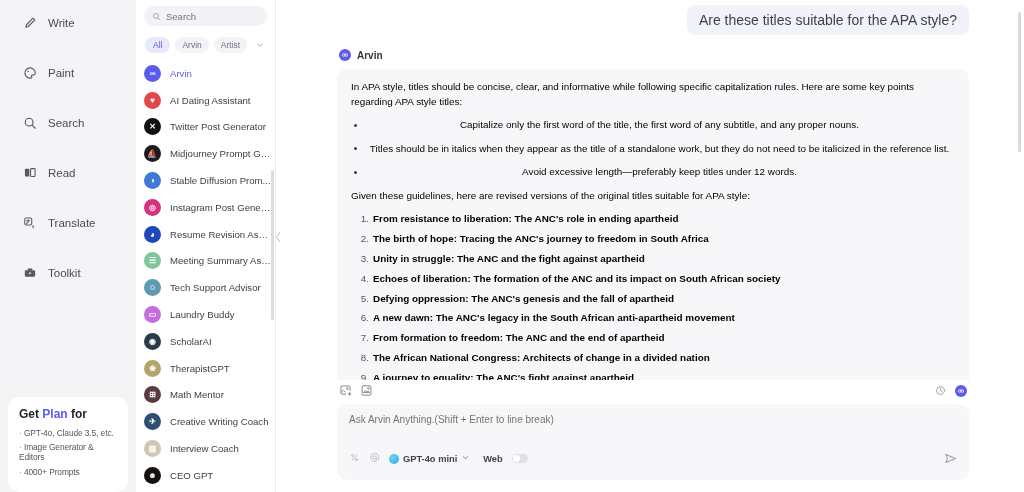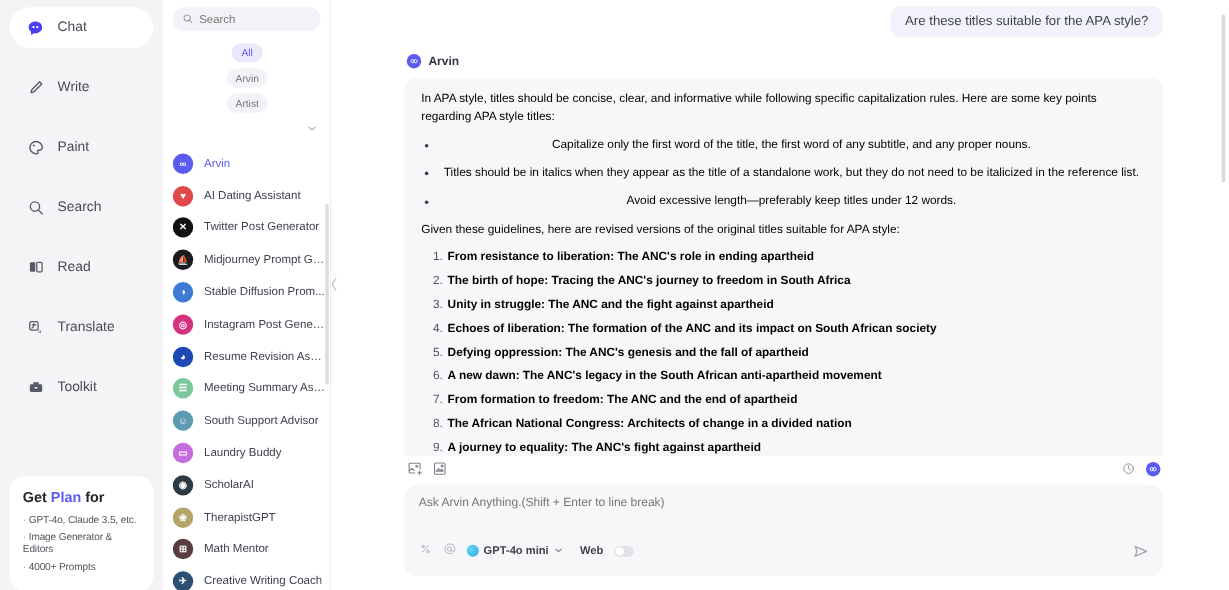--- a/index.html
+++ b/index.html
@@ -49,21 +49,21 @@
   }
   .search-box {
     margin: 6px 8px 0 8px; height: 20px;
     background: #f3f3f7; border-radius: 10px;
     display: flex; align-items: center; gap: 5px; padding: 0 8px;
   }
   .search-box input {
     border: none; outline: none; background: transparent;
     font-size: 9.5px; color: #9a9da7; font-family: inherit; width: 100%;
   }
-  .chips { display: flex; align-items: center; gap: 5px; padding: 10px 8px 6px 9px; flex-direction: column; }
+  .chips { display: flex; align-items: center; gap: 5px; padding: 10px 8px 6px 9px; }
   .chip {
     font-size: 8.5px; color: #70737e; background: #f3f3f7;
     border-radius: 8px; padding: 3px 7px; cursor: pointer; white-space: nowrap;
   }
   .chip.active { background: #e9e9fb; color: #5b5bf0; padding: 3px 8px; }
   .chip-more { margin-left: auto; margin-right: 2px; cursor: pointer; color:#9a9da7; }
   .bots { overflow: hidden; flex: 1; padding-left: 2px; }
   .bot {
     display: flex; align-items: center; gap: 9px;
     height: 26.8px; padding: 0 4px 0 6px; cursor: pointer;
@@ -90,21 +90,21 @@
   
   .chat {
     flex: 1; height: 492px; background: #fff;
     display: flex; flex-direction: column; position: relative;
     padding-left: 10px;
   }
   .chat-scroll { flex: 1; overflow: hidden; padding: 0 55px 0 40px; position: relative; }
   .user-row { display: flex; justify-content: flex-end; padding-top: 5px; }
   .user-bubble {
     background: #f2f2fb; border-radius: 9px;
-    padding: 7px 12px; font-size: 11px; color: #3f424d; max-width: 330px; text-align: right;
+    padding: 7px 12px; font-size: 14px; color: #3f424d; max-width: 330px; text-align: right;
   }
   .bot-head { display: flex; align-items: center; gap: 6px; margin: 14px 0 8px 13px; }
   .bot-head .avatar { width: 12px; height: 12px; flex: 0 0 12px; }
   .bot-head-name { font-size: 10px; color: #33353f; font-weight: 600; }
   .bot-bubble {
     background: #f7f7fa; border-radius: 10px; margin-left: 11px;
     padding: 11px 14px 12px 14px; color: #000000;
   }
   .para { font-size: 9.9px; line-height: 14.5px; margin-bottom: 9px; }
   .bullets { list-style: none; margin: 0 0 9px 0; text-align: center; }
@@ -176,30 +176,20 @@
   }
 </style>
 </head>
 <body>
 
 <div class="app">
 
   <div class="leftnav">
     <div class="nav-list">
 
-      <div class="nav-item active">
-        <span class="nav-ico">
-          <svg width="15" height="15" viewBox="0 0 16 16">
-              <path d="M8 2C4.7 2 2 4.3 2 7.2c0 1.6.8 3 2.1 3.9V14l2.6-1.5c.4.1.9.1 1.3.1 3.3 0 6-2.3 6-5.4S11.3 2 8 2z" fill="#4b3ff0"></path>
-              <circle cx="6.3" cy="7" r="1" fill="#fff"></circle>
-              <circle cx="9.7" cy="7" r="1" fill="#fff"></circle>
-            </svg>
-        </span>
-        <span>Chat</span>
-      </div>
 
       <div class="nav-item">
         <span class="nav-ico">
           <svg width="14" height="14" viewBox="0 0 16 16" fill="none" stroke="#565a66" stroke-width="1.3" stroke-linejoin="round">
               <path d="M11.5 2.5l2 2-7.5 7.5-2.7.7.7-2.7z"></path>
             </svg>
         </span>
         <span>Write</span>
       </div>
 
@@ -319,21 +309,21 @@
         <div class="bot">
           <span class="avatar" style="background: rgb(30, 71, 184);">◕</span>
           <span class="bot-name">Resume Revision Assis...</span>
         </div>
         <div class="bot">
           <span class="avatar" style="background: rgb(124, 199, 155);">☰</span>
           <span class="bot-name">Meeting Summary Ass...</span>
         </div>
         <div class="bot">
           <span class="avatar" style="background: rgb(94, 154, 177);">☺</span>
-          <span class="bot-name">South Support Advisor</span>
+          <span class="bot-name">Tech Support Advisor</span>
         </div>
         <div class="bot">
           <span class="avatar" style="background: rgb(196, 108, 224);">▭</span>
           <span class="bot-name">Laundry Buddy</span>
         </div>
         <div class="bot">
           <span class="avatar" style="background: rgb(43, 58, 69);">◉</span>
           <span class="bot-name">ScholarAI</span>
         </div>
         <div class="bot">

